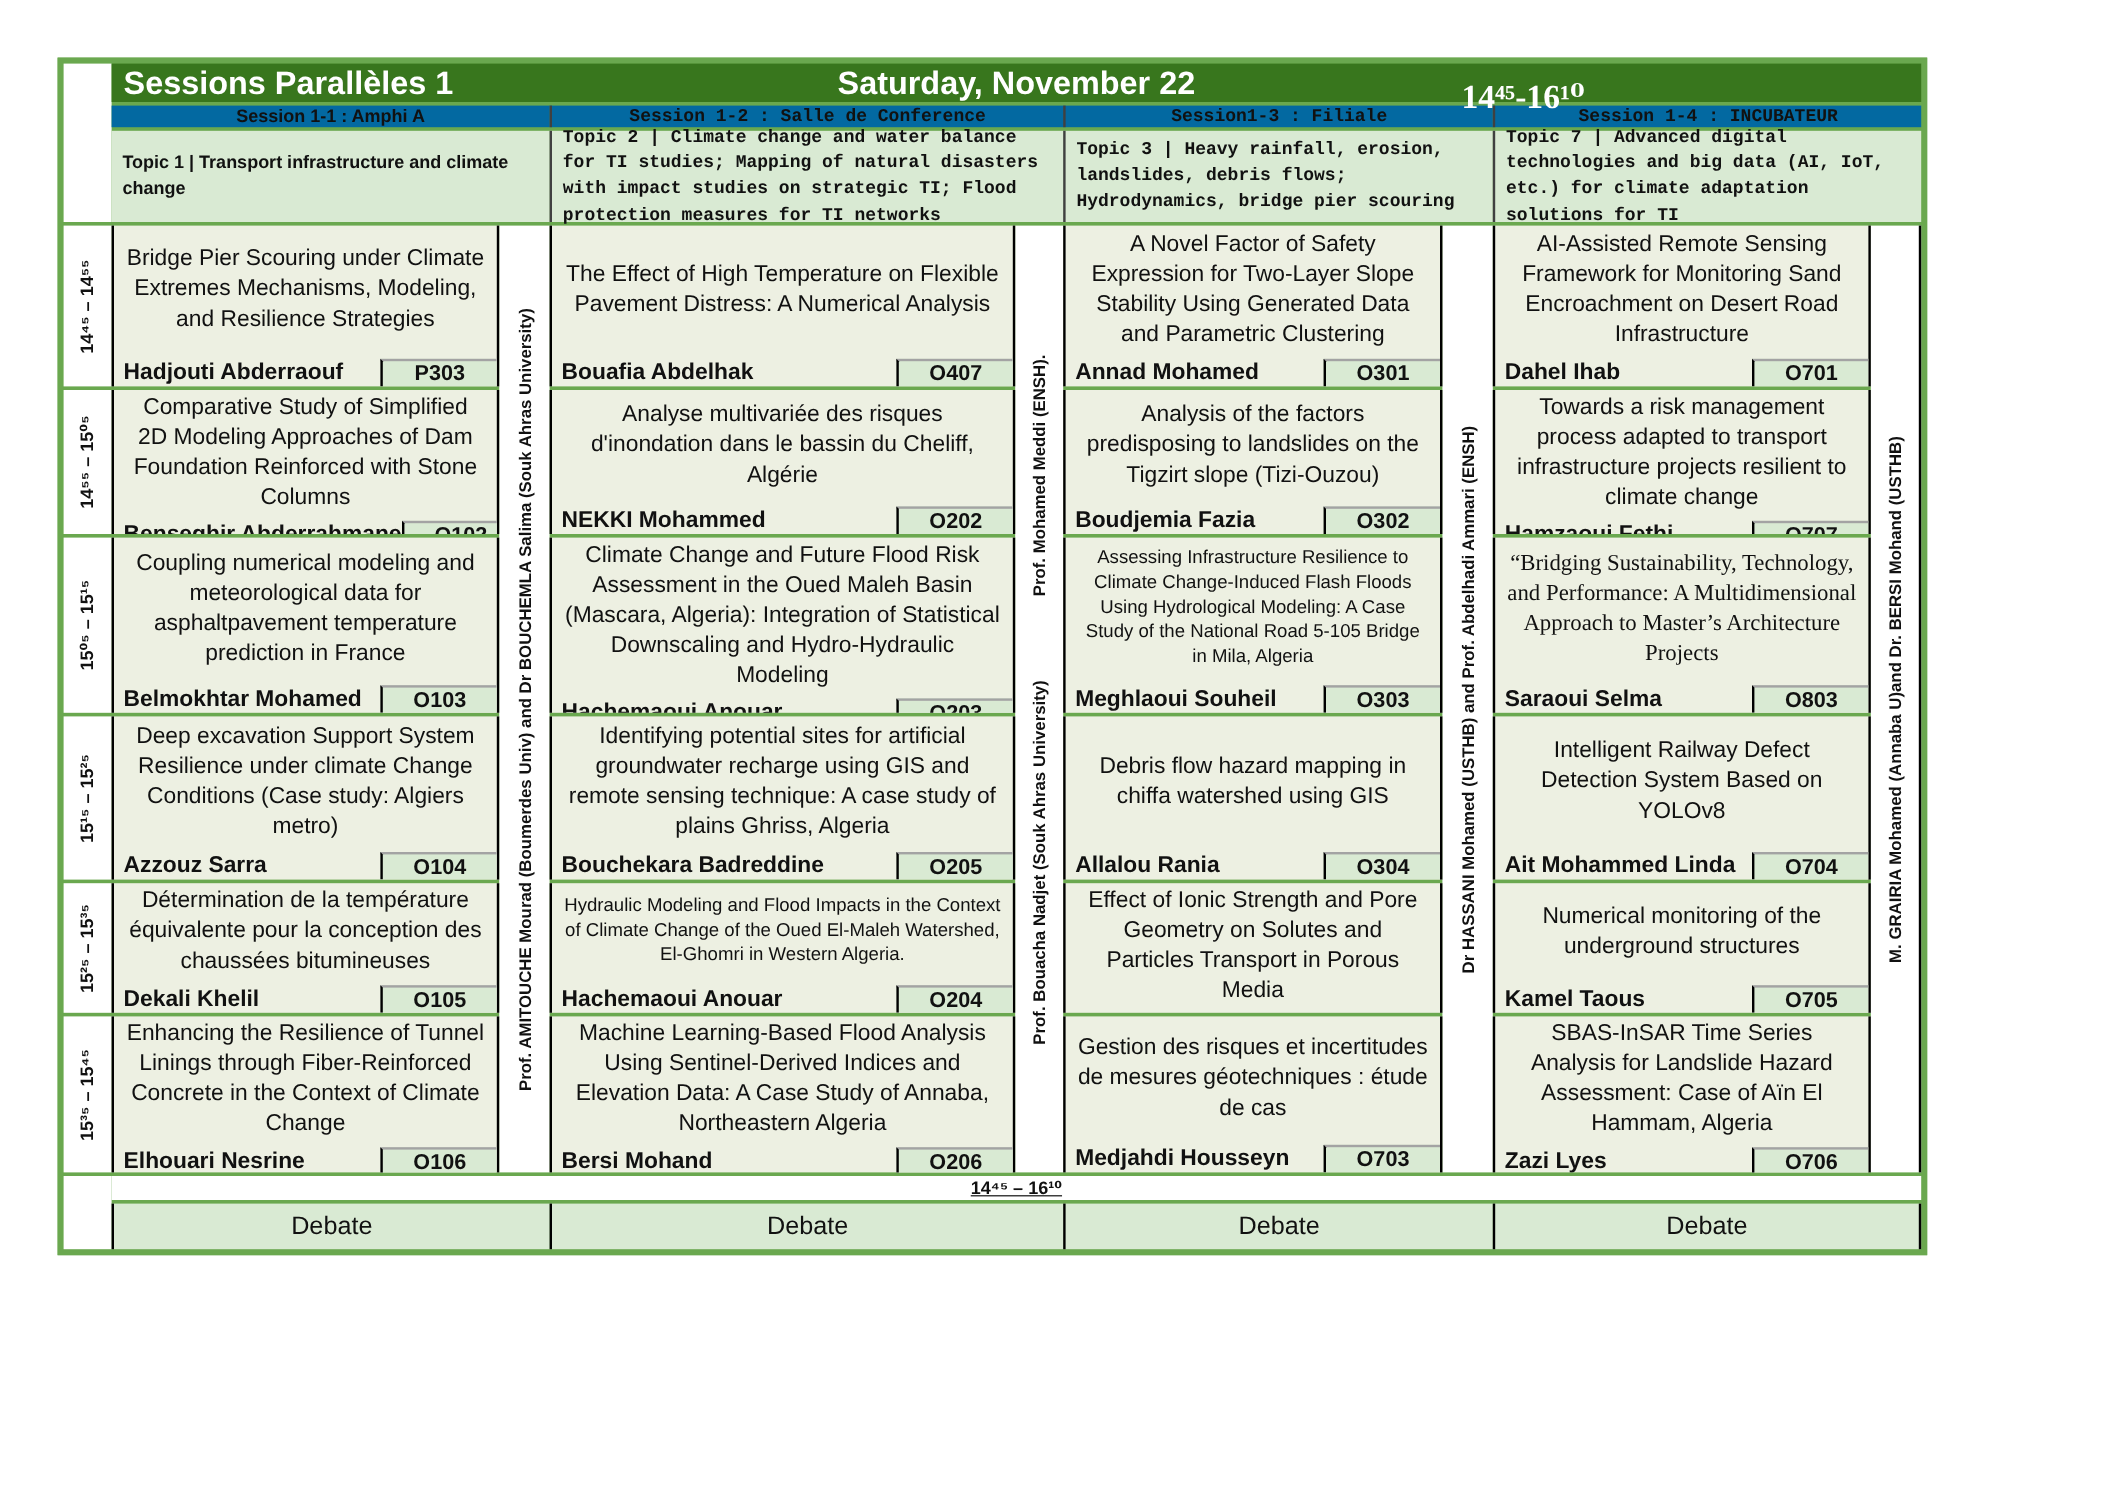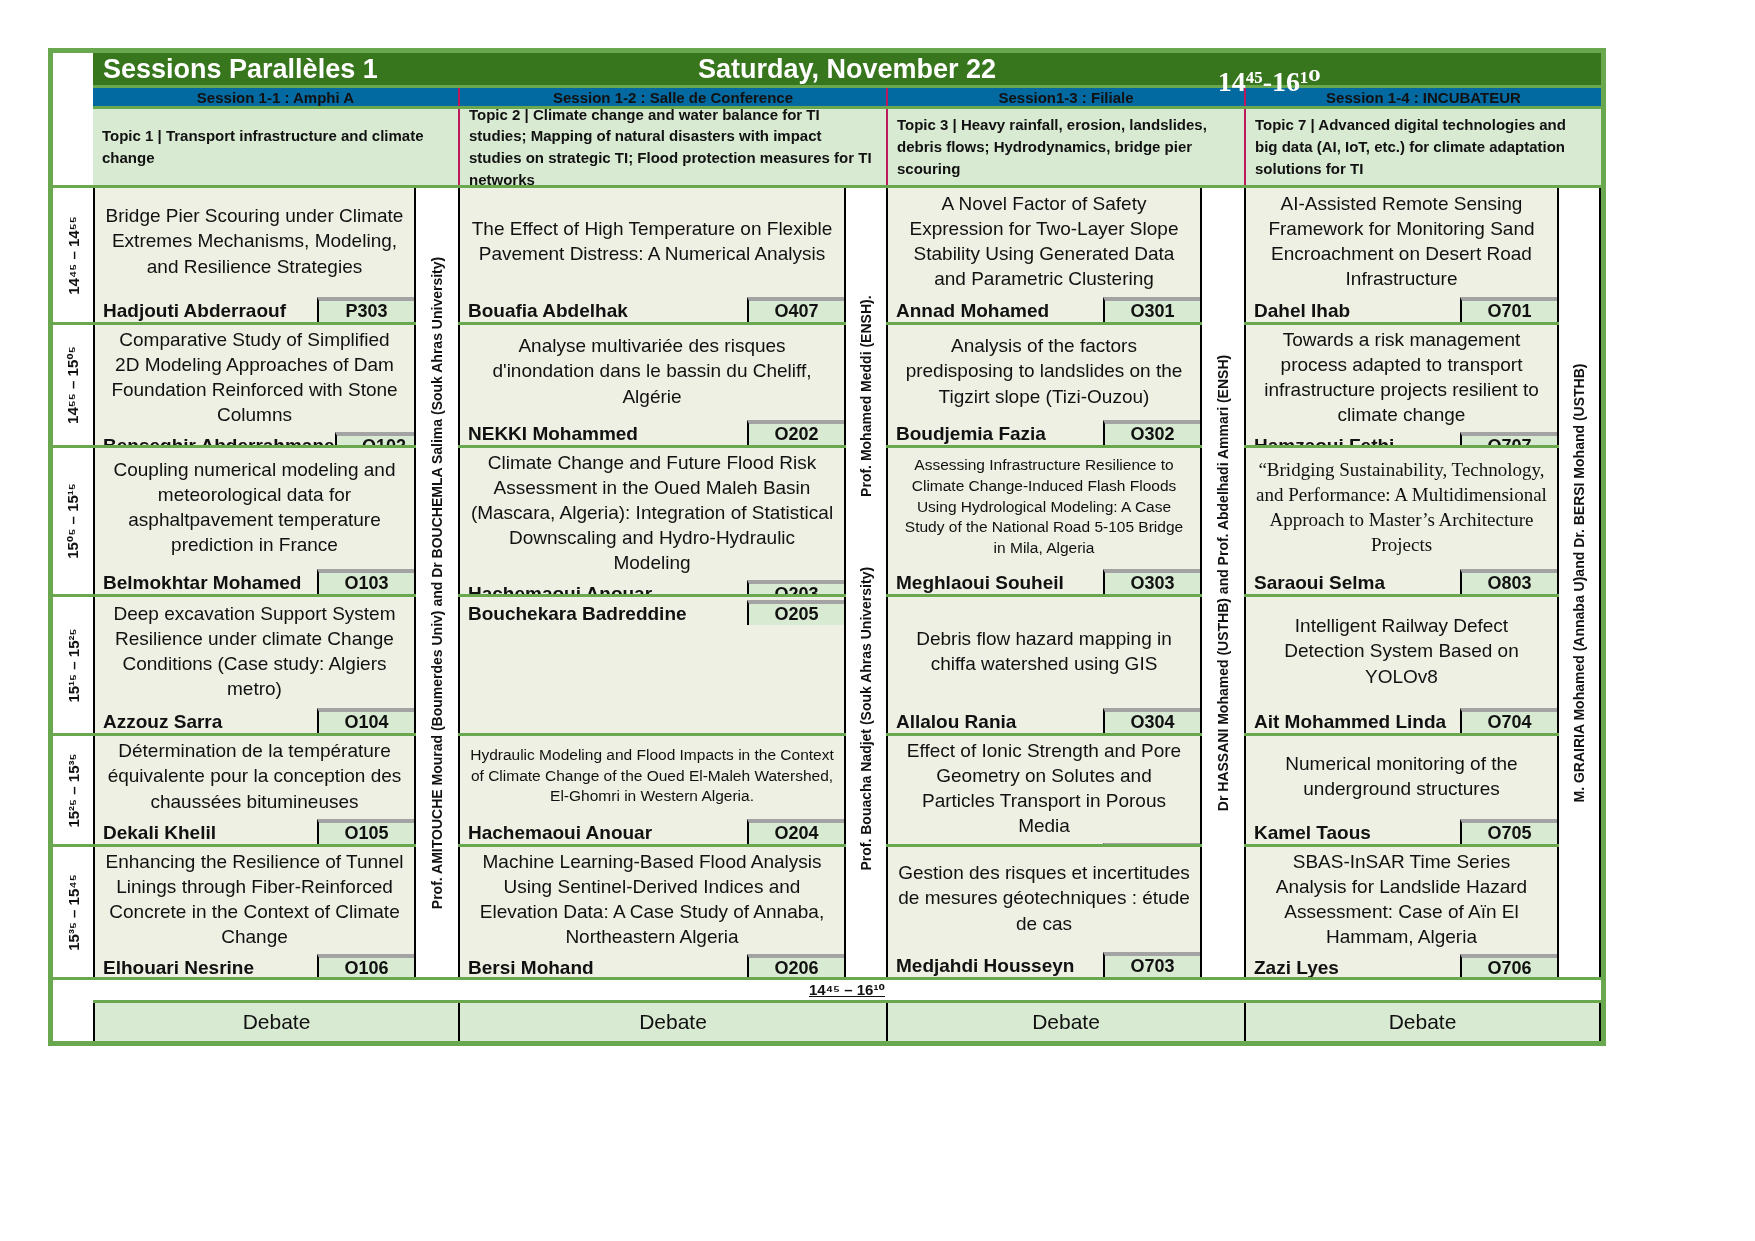--- a/index.html
+++ b/index.html
@@ -15,29 +15,29 @@
   }
   .wcell{background:#fff;}
   
   .bar{background:#38761d;color:#fff;position:relative;display:flex;align-items:center;}
   .bar-title{position:absolute;left:10px;font-size:27px;font-weight:bold;white-space:nowrap;}
   .bar-date{margin:13px auto;font-size:27px;font-weight:bold;}
   .bar-time{position:absolute;left:78%;transform:translateX(-50%);font-family:"Liberation Serif","DejaVu Serif",serif;font-size:28px;font-weight:bold;white-space:nowrap;margin-top:24px;}
   
   .shead{background:#0369a1;font-weight:bold;font-size:15px;display:flex;align-items:center;justify-content:center;}
   .topic{background:#d9ead3;font-weight:bold;font-size:15px;line-height:1.45;display:flex;align-items:center;padding:2px 9px;}
-  .bl{border-left:2px solid #be185d;}
+  .bl{border-left:2px solid #404040;font-family:Liberation Mono, monospace;}
   
   .talk{background:#edf0e2;border-left:2px solid #000;border-right:2px solid #000;display:flex;flex-direction:column;overflow:hidden;}
   .ttl{flex:1;display:flex;align-items:center;justify-content:center;text-align:center;padding:2px 10px;font-size:19px;line-height:1.32;}
   .ttl.sm{font-size:15.5px;line-height:1.35;}
   .ttl.serif{font-family:"Liberation Serif","DejaVu Serif",serif;}
   .meta{display:flex;align-items:flex-end;height:28px;flex:0 0 28px;}
   .who{flex:1;display:flex;align-items:center;padding-left:8px;font-weight:bold;font-size:19px;white-space:nowrap;}
-  .code{width:95px;flex:0 0 95px;display:flex;align-items:center;justify-content:center;font-weight:bold;font-size:18px;background:#d9ead3;border-top:4px solid #a3a3a3;border-left:2px solid #000;}
+  .code{width:95px;flex:0 0 95px;display:flex;align-items:center;justify-content:center;font-weight:bold;font-size:18px;background:#d9ead3;border-top:2px solid #a3a3a3;border-left:2px solid #000;}
   
   .tcell{background:#fff;display:flex;align-items:center;justify-content:center;}
   .vtext{transform:rotate(-90deg);white-space:nowrap;}
   .tlabel{font-size:15px;font-weight:bold;}
   
   .strip{background:#fff;display:flex;align-items:center;justify-content:center;overflow:visible;}
   .strip.rb{border-right:2px solid #000;}
   .chair{font-weight:bold;font-size:14px;}
   .pair{display:flex;gap:70px;align-items:center;}
   
@@ -162,20 +162,21 @@
     </div>
   </div>
   <div class="talk" style="grid-area:6/4">
     <div class="ttl">Climate Change and Future Flood Risk Assessment in the Oued Maleh Basin (Mascara, Algeria): Integration of Statistical Downscaling and Hydro-Hydraulic Modeling</div>
     <div class="meta">
       <span class="who">Hachemaoui Anouar</span>
       <span class="code">O203</span>
     </div>
   </div>
   <div class="talk" style="grid-area:7/4">
+    <div class="ttl">Identifying potential sites for artificial groundwater recharge using GIS and remote sensing technique: A case study of plains Ghriss, Algeria</div>
     <div class="meta">
       <span class="who">Bouchekara Badreddine</span>
       <span class="code">O205</span>
     </div>
   </div>
   <div class="talk" style="grid-area:8/4">
     <div class="ttl sm">Hydraulic Modeling and Flood Impacts in the Context of Climate Change of the Oued El-Maleh Watershed, El-Ghomri in Western Algeria.</div>
     <div class="meta">
       <span class="who">Hachemaoui Anouar</span>
       <span class="code">O204</span>

